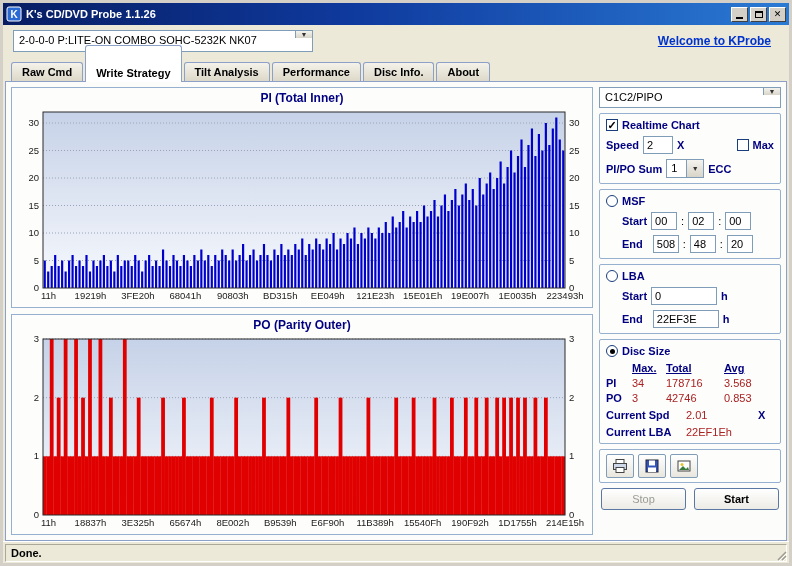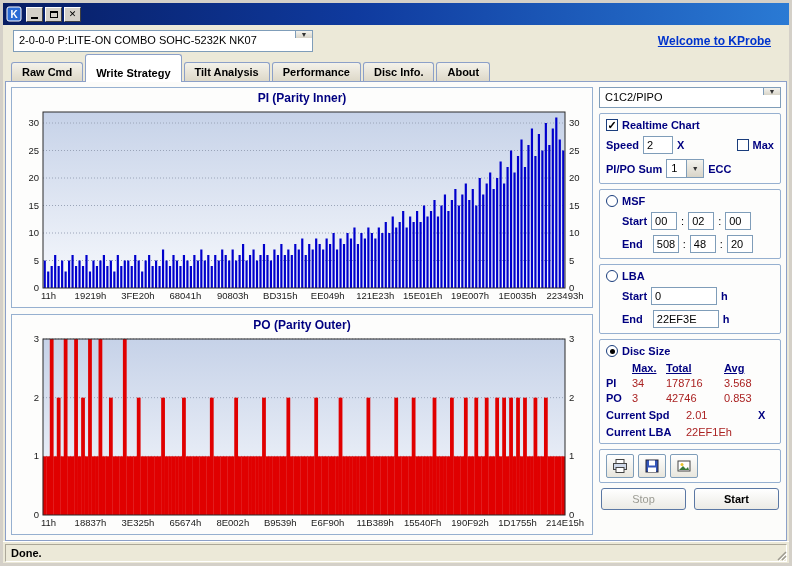--- a/index.html
+++ b/index.html
@@ -28,21 +28,21 @@
     border-left:1px solid #7f9db9; display:flex; align-items:center; justify-content:center;
     font-size:7px; color:#333; }
   .welcome-link { margin-left:auto; margin-right:8px; color:var(--link,#0033cc);
     font-weight:bold; font-size:12px; text-decoration:underline; cursor:pointer; }
   
   .tabstrip { height:24px; flex:0 0 24px; display:flex; align-items:flex-end;
     padding:0 8px; background:#ece9d8; position:relative; z-index:2; }
   .tab { padding:3px 10px 3px; margin-right:2px; font-weight:bold;
     border:1px solid #8ca0c8; border-bottom:none; border-radius:3px 3px 0 0;
     background:linear-gradient(#f4f2ea,#ddd8c8); cursor:default; }
-  .tab.active { background:#fff; padding-top:12px; position:relative; top:1px; }
+  .tab.active { background:#fff; padding-top:21px; position:relative; top:1px; }
   
   .content { flex:1; display:flex; gap:6px; padding:5px;
     background:#fcfcfa; border:1px solid #8ca0c8; margin:0 2px; overflow:hidden; }
   .chart-col { flex:1; display:flex; flex-direction:column; gap:6px; min-width:0; }
   .chart-box { flex:1; border:1px solid #96b0d0; background:#fdfdfc; padding:3px 4px; }
   .chart-title { text-align:center; font-weight:bold; font-size:12px;
     color:var(--accent,#000080); height:17px; }
   svg text { font-family:"Liberation Sans", sans-serif; }
   
   .right-col { width:182px; flex:0 0 182px; display:flex; flex-direction:column; gap:5px; }
@@ -93,20 +93,21 @@
 
 <div class="window">
 
   <div class="titlebar">
     <span class="app-icon">
       <svg width="16" height="16" viewBox="0 0 16 16">
           <rect x="1" y="1" width="14" height="14" rx="2" fill="#2a6ad4" stroke="#fff"></rect>
           <text x="8" y="12" text-anchor="middle" font-size="10" font-weight="bold" fill="#fff">K</text>
         </svg>
     </span>
+    <span class="title-text">K's CD/DVD Probe 1.1.26</span>
     <span class="tb-btns">
       <span class="tb-btn">
           <span class="g-min"></span>
         </span>
       <span class="tb-btn">
           <span class="g-max"></span>
         </span>
       <span class="tb-btn">✕</span>
     </span>
   </div>
@@ -125,21 +126,21 @@
       <div class="tab">Tilt Analysis</div>
       <div class="tab">Performance</div>
       <div class="tab">Disc Info.</div>
       <div class="tab">About</div>
     </div>
 
   <div class="content">
 
     <div class="chart-col">
       <div class="chart-box">
-        <div class="chart-title">PI (Parity Inner)</div>
+        <div class="chart-title">PI (Total Inner)</div>
         <svg id="chart0" width="576" height="194">
             <defs>
               <linearGradient id="grad-chart0" x1="0" y1="0" x2="0" y2="1">
                 <stop offset="0" stop-color="#c6d2e8"></stop>
                 <stop offset="1" stop-color="#f7f9fd"></stop>
               </linearGradient>
             </defs>
             <rect x="27" y="4" width="522" height="176" fill="url(#grad-chart0)"></rect>
             <line x1="27" y1="152.5" x2="549" y2="152.5" stroke="#9aa4b8" stroke-width="1" stroke-dasharray="1,2"></line>
             <line x1="27" y1="125" x2="549" y2="125" stroke="#9aa4b8" stroke-width="1" stroke-dasharray="1,2"></line>

